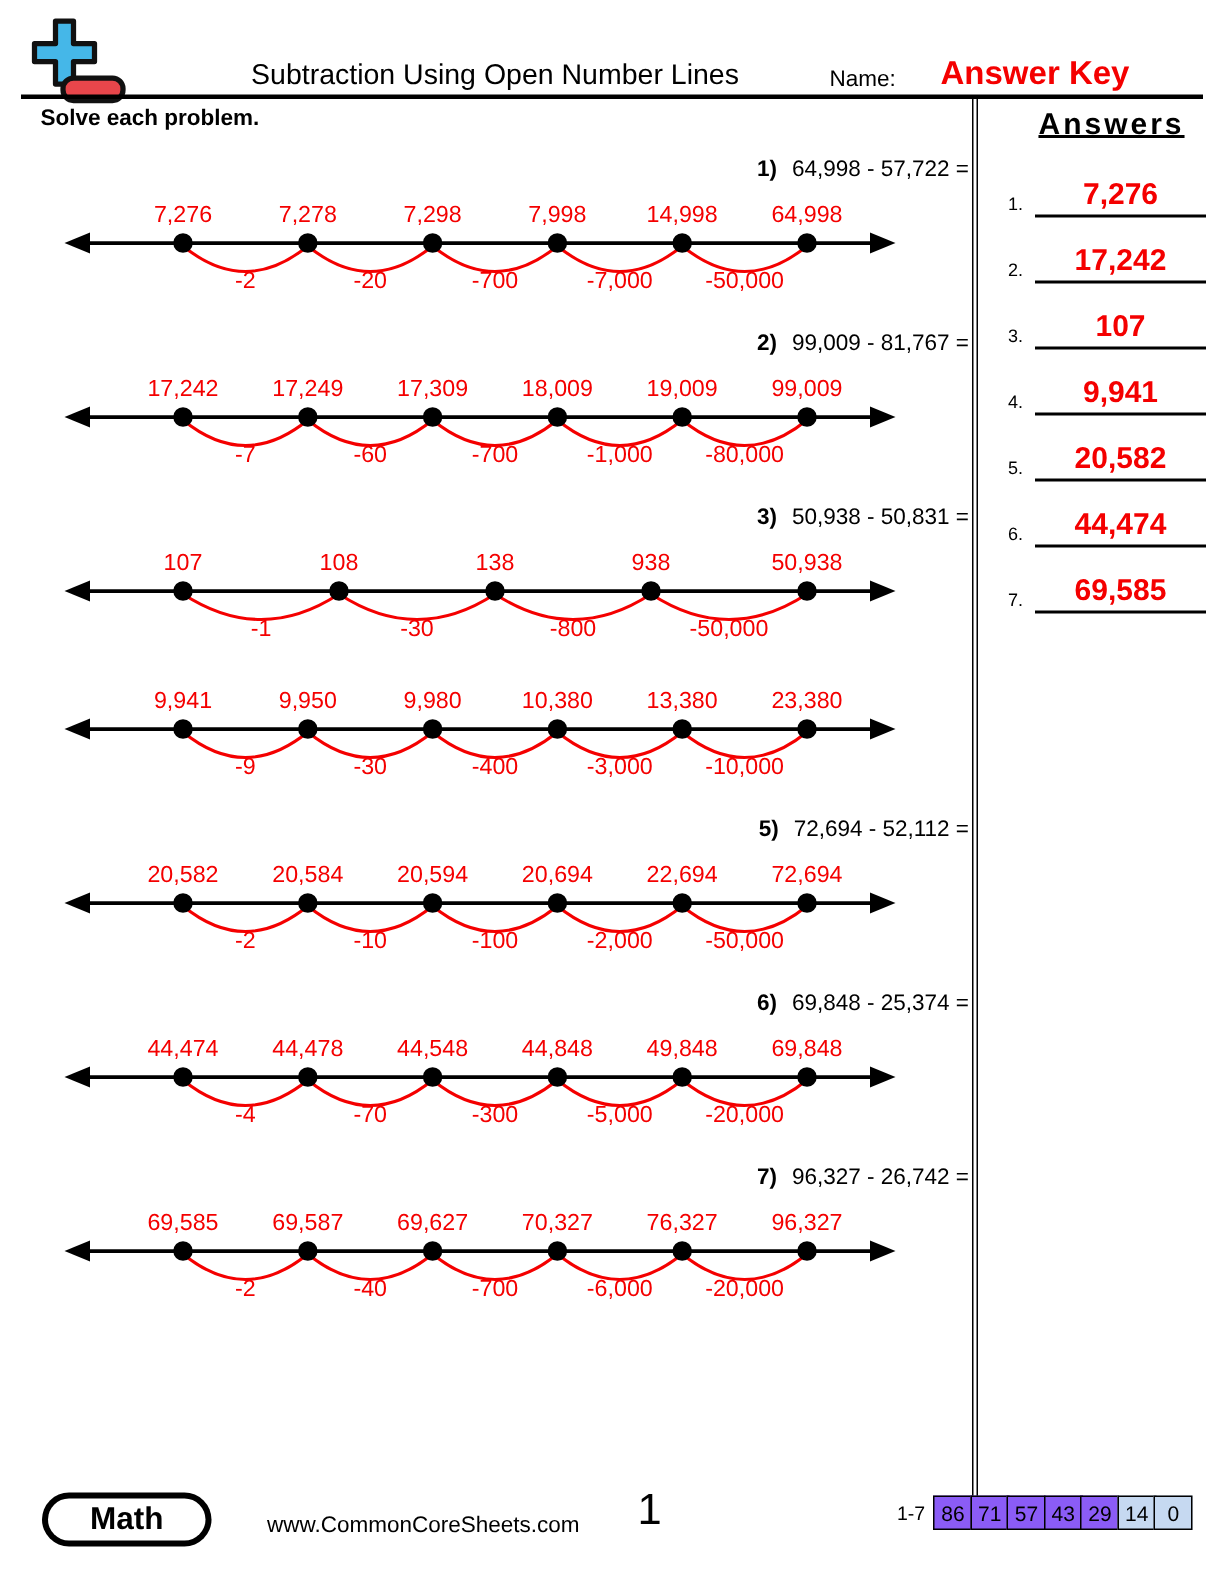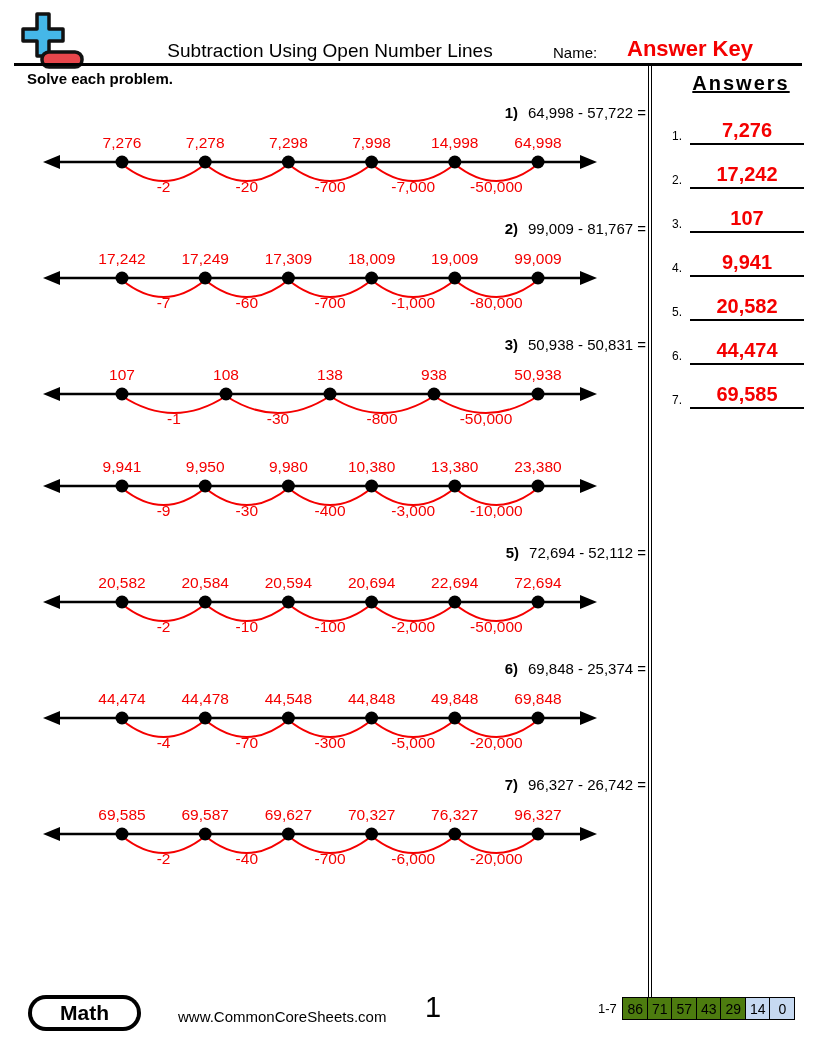--- a/index.html
+++ b/index.html
@@ -40,21 +40,21 @@
   .answer-row { display: flex; align-items: flex-end; height: 44px; margin-right: 6px; }
   .answer-num { font-size: 12px; padding-bottom: 2px; width: 18px; flex: none; }
   .answer-value { flex: 1; text-align: center; font-size: 20px; font-weight: bold; color: var(--red); border-bottom: 2px solid #000; padding-bottom: 1px; }
 
   .footer-badge { position: absolute; top: 995px; left: 28px; background: #000; border-radius: 19px; padding: 4px; }
   .footer-badge-inner { background: #fff; border-radius: 15px; padding: 2px 28px; font-size: 21px; font-weight: bold; }
   .website { position: absolute; top: 1008px; left: 178px; font-size: 15px; }
   .page-number { position: absolute; top: 991px; left: 425px; font-size: 29px; }
   .score-strip { position: absolute; top: 997px; left: 598px; display: flex; align-items: center; }
   .score-label { font-size: 13px; margin-right: 7px; }
-  .score-cell { width: 26px; height: 23px; border: 1.5px solid #000; margin-left: -1.5px; display: flex; align-items: center; justify-content: center; font-size: 14px; background: #4d7c0f; }
+  .score-cell { width: 26px; height: 23px; border: 1.5px solid #000; margin-left: -1.5px; display: flex; align-items: center; justify-content: center; font-size: 14px; background: #8b5cf6; }
   .score-cell.hl { background: var(--hl); }
 </style>
 </head>
 <body>
 
 <svg class="logo" width="64" height="58" viewBox="0 0 64 58" aria-hidden="true">
   <path class="logo-plus" d="M17 2 h12 v15 h14 v12 h-14 v15 h-12 v-15 H3 v-12 h14 z"></path>
   <rect class="logo-minus" x="22" y="40" width="40" height="15" rx="7"></rect>
 </svg>
 

